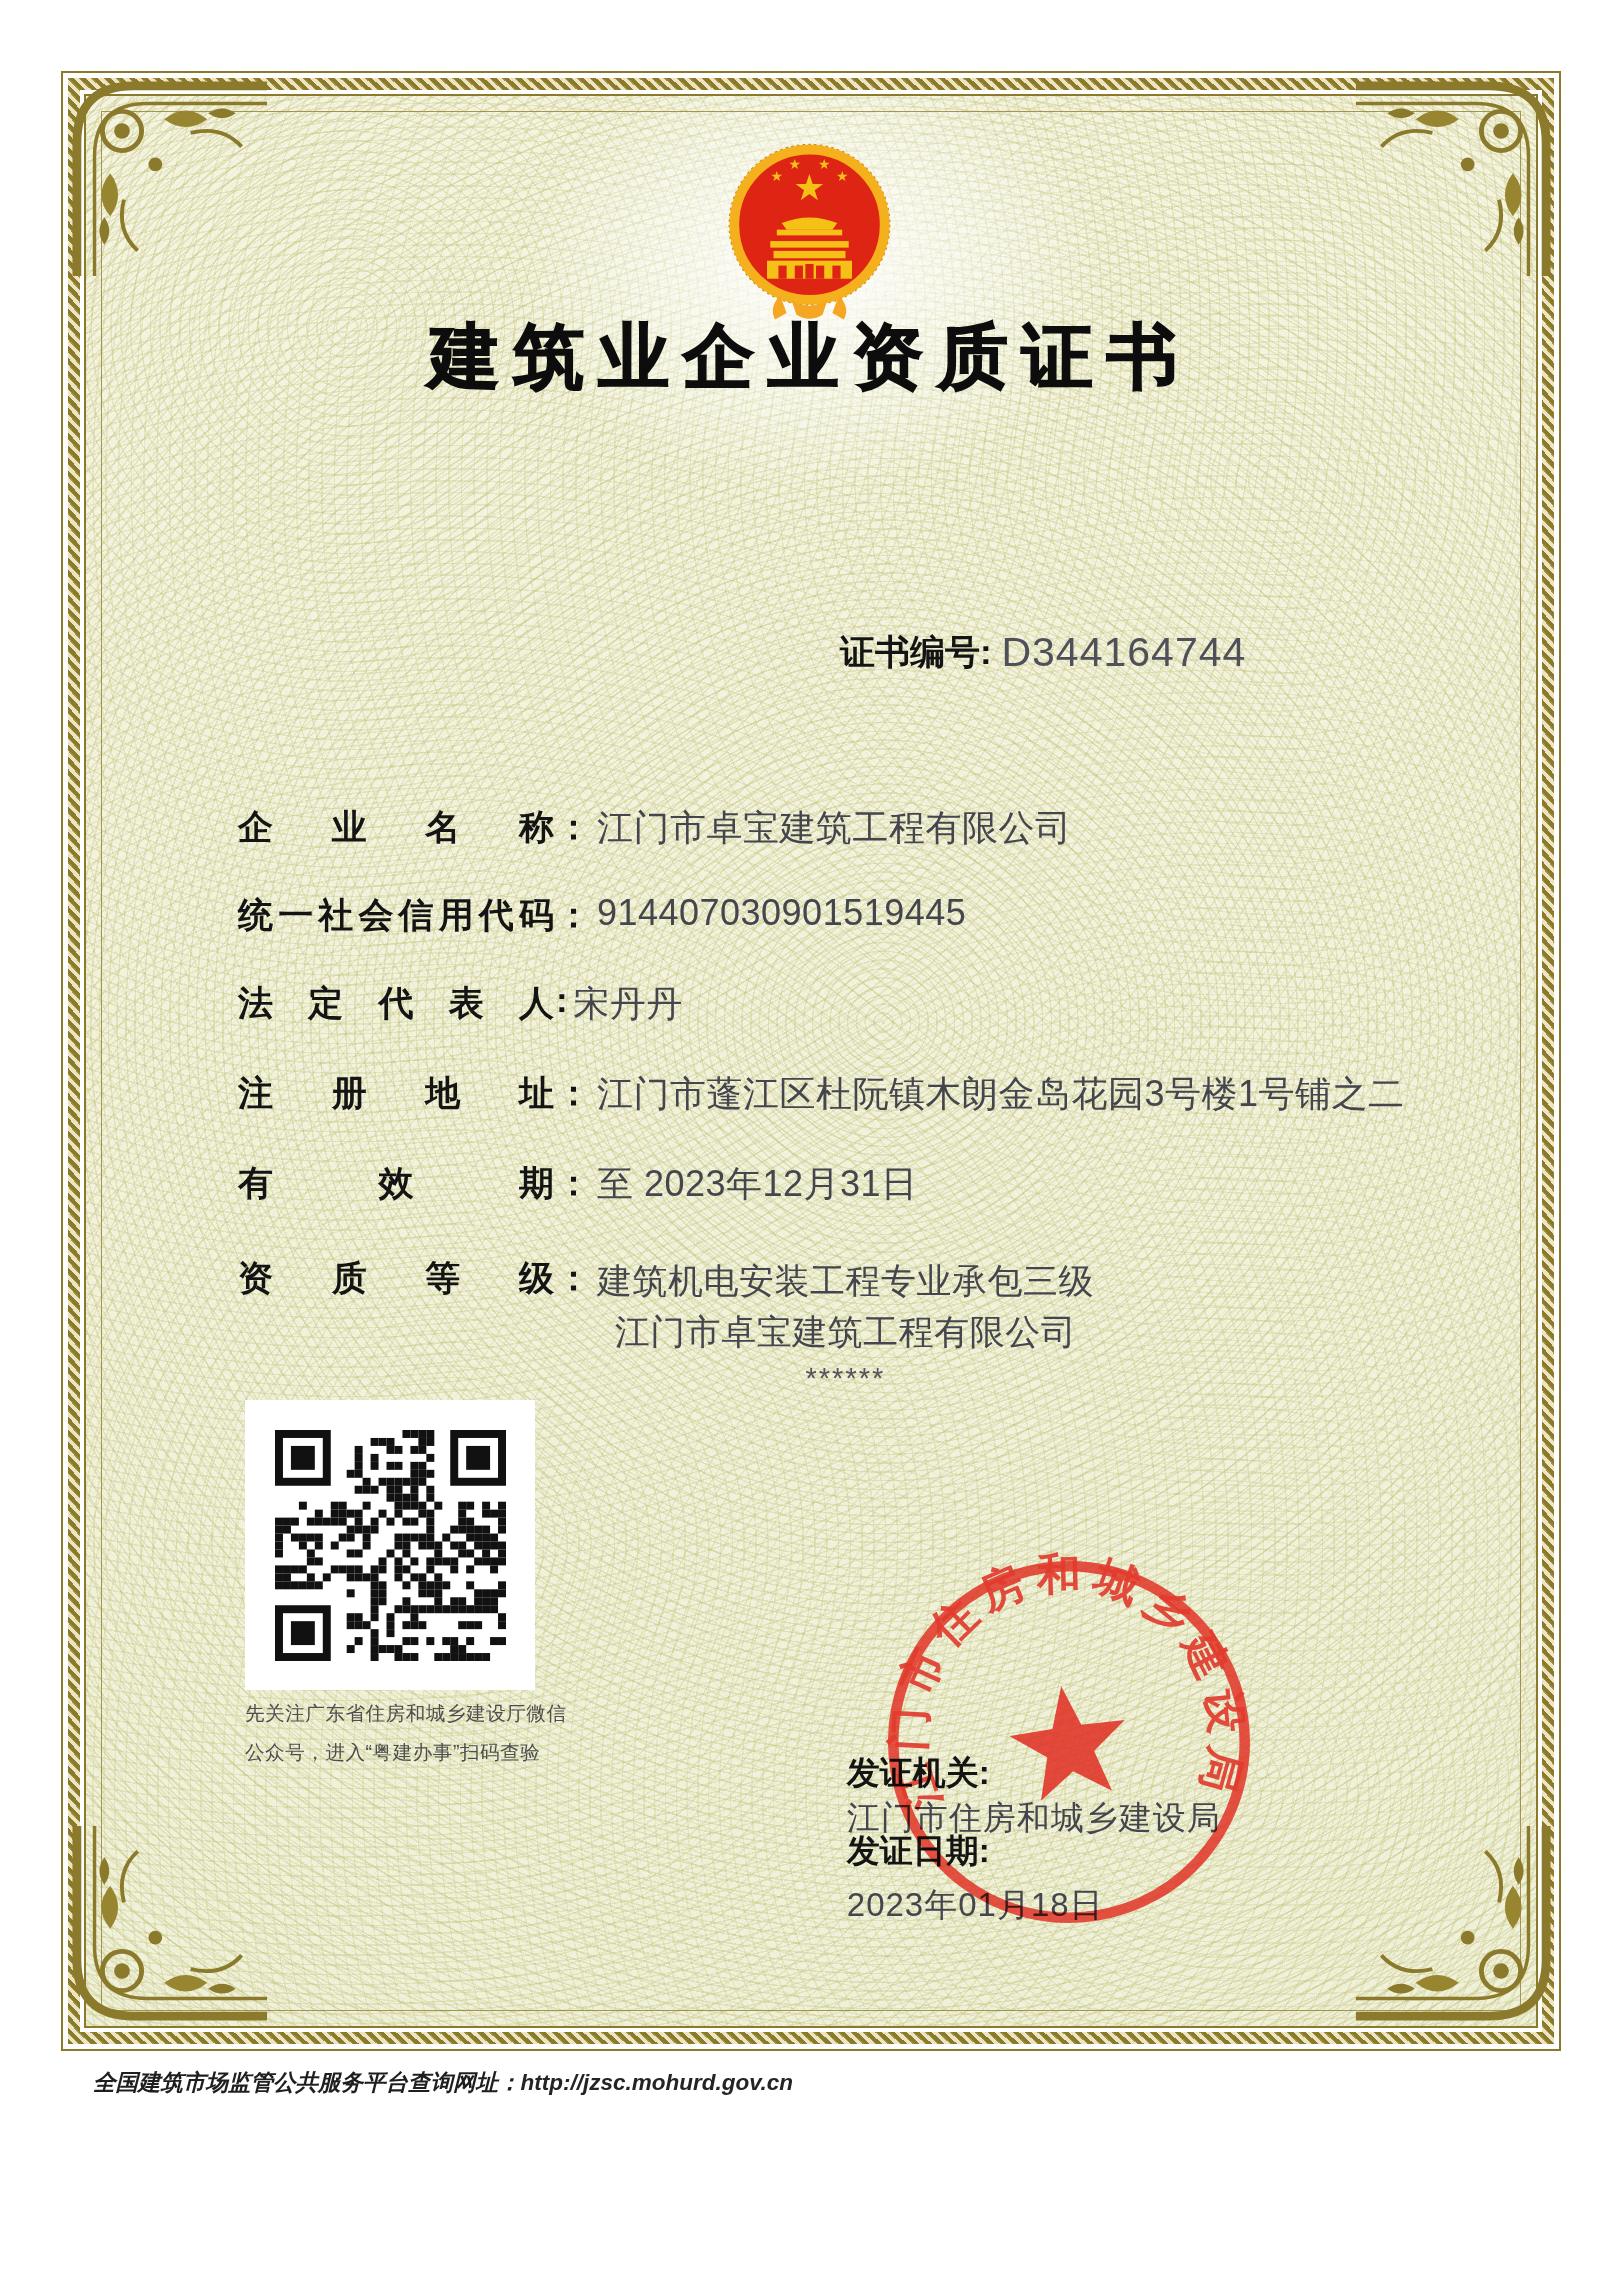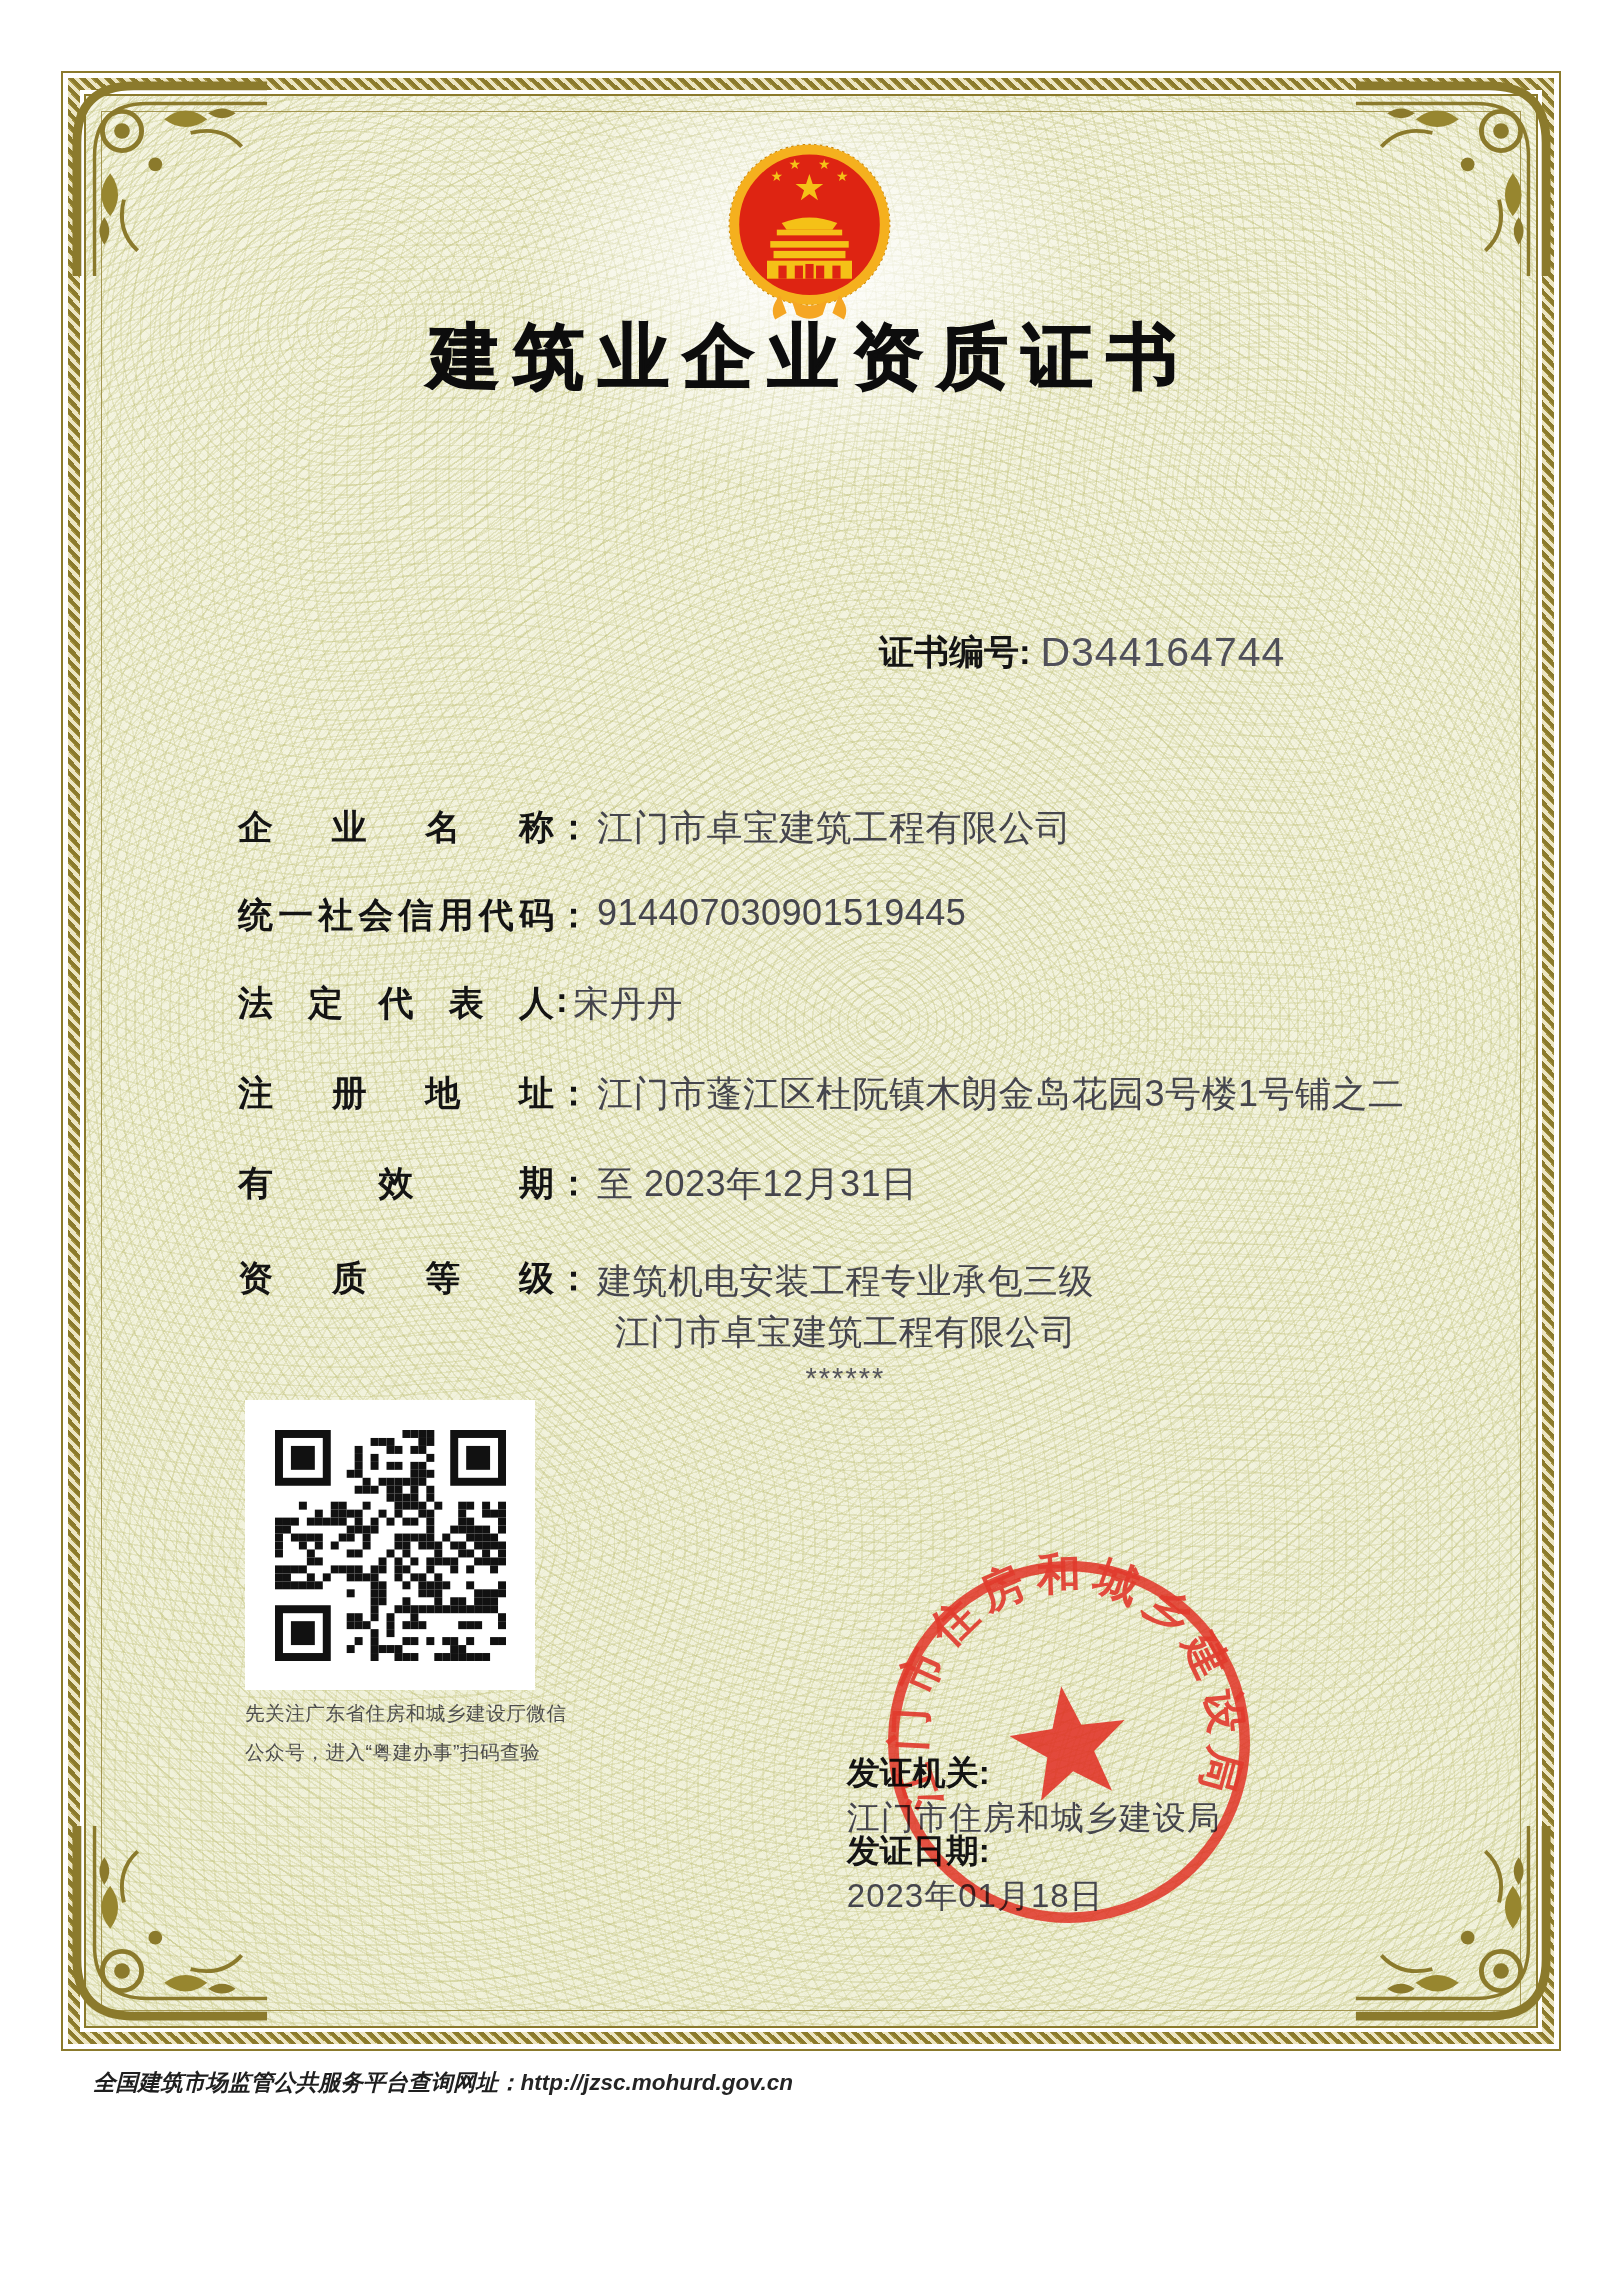--- a/index.html
+++ b/index.html
@@ -32,40 +32,40 @@
   .corner.tr{left:1351px;top:80px;transform:scaleX(-1);}
   .corner.bl{left:71px;top:1821px;transform:scaleY(-1);}
   .corner.br{left:1351px;top:1821px;transform:scale(-1,-1);}
   
   .content{position:absolute;inset:0;z-index:3;}
   .emblem{position:absolute;left:727px;top:143px;width:165px;height:188px;}
   .emblem svg{width:100%;height:100%;display:block;}
   .title{position:absolute;left:0;top:310px;width:1620px;text-align:center;
     font-size:71px;font-weight:bold;letter-spacing:13.7px;color:#0d0d0d;
     -webkit-text-stroke:1.5px #0d0d0d;}
-  .certno{position:absolute;left:879px;top:629px;display:flex;align-items:center;}
+  .certno{position:absolute;left:840px;top:629px;display:flex;align-items:center;}
   .certno .lbl{font-size:35px;font-weight:bold;color:#141414;}
   .certno .val{font-size:41px;color:#50505a;margin-left:9.8px;letter-spacing:1px;}
   .row{position:absolute;left:238px;display:flex;align-items:flex-start;width:1274px;}
   .flabel{display:inline-block;width:316px;font-size:35px;font-weight:bold;color:#141414;
     text-align:justify;text-align-last:justify;}
   .fcolon{font-size:35px;font-weight:bold;color:#141414;margin:0 5.9px 0 2px;}
   .fvalue{font-size:36px;color:#45454d;letter-spacing:0.5px;text-align:center;}
   .grade-line{font-size:35px;color:#45454d;line-height:51px;}
   .grade-stars{font-size:29px;color:#55555c;line-height:43px;letter-spacing:2px;}
   .row-name{top:804px;} .row-code{top:892px;} .row-rep{top:980px;}
   .row-addr{top:1070px;} .row-valid{top:1160px;} .row-grade{top:1255px;}
   .qr-box{position:absolute;left:245px;top:1400px;width:290px;height:290px;background:#ffffff;
     display:flex;align-items:center;justify-content:center;}
   .qr-box svg{width:231px;height:231px;display:block;}
   .qr-caption{position:absolute;left:245px;top:1694px;width:323px;font-size:19.6px;color:#4d4d4d;
     line-height:39px;letter-spacing:0.5px;}
   .issue-row{position:absolute;display:flex;align-items:baseline;flex-direction:column;}
   .issue-authority{left:835px;top:1751px;}
-  .issue-date{left:835px;top:1829px;}
+  .issue-date{left:835px;top:1829px;gap:9px;}
   .issue-row .lbl{font-size:33px;font-weight:bold;color:#141414;}
   .issue-row .val{font-size:33px;color:#45454d;margin-left:11.8px;letter-spacing:1px;}
   .seal{position:absolute;left:878px;top:1551px;width:382px;height:382px;z-index:4;
     mix-blend-mode:multiply;opacity:.92;}
   .seal svg{width:100%;height:100%;display:block;}
   .footer{position:absolute;left:93px;top:2064px;font-size:22.5px;color:#1e1e1e;line-height:37px;font-style:italic;}
   .footer .f-lbl{font-weight:bold;}
   .footer .f-url{font-weight:bold;color:#242424;}
   .footer .f-url2{font-weight:normal;color:#2a2a2a;}
 </style>

